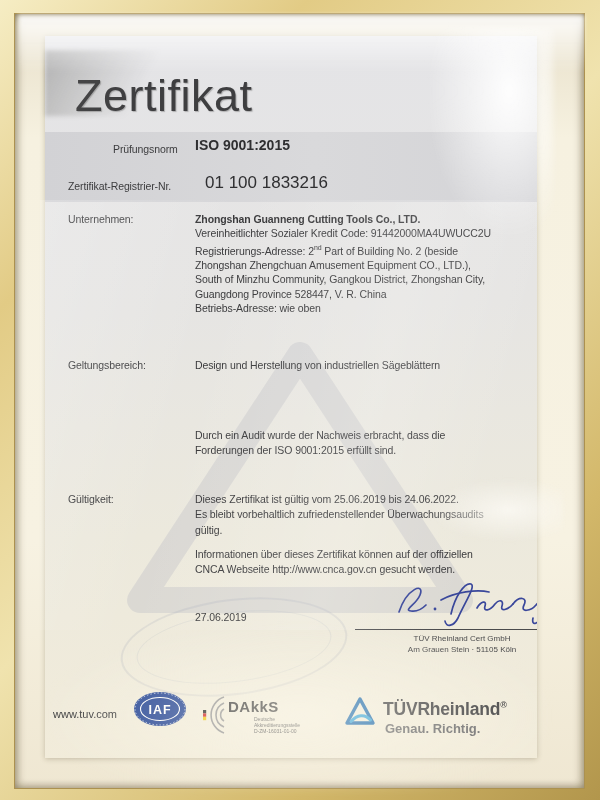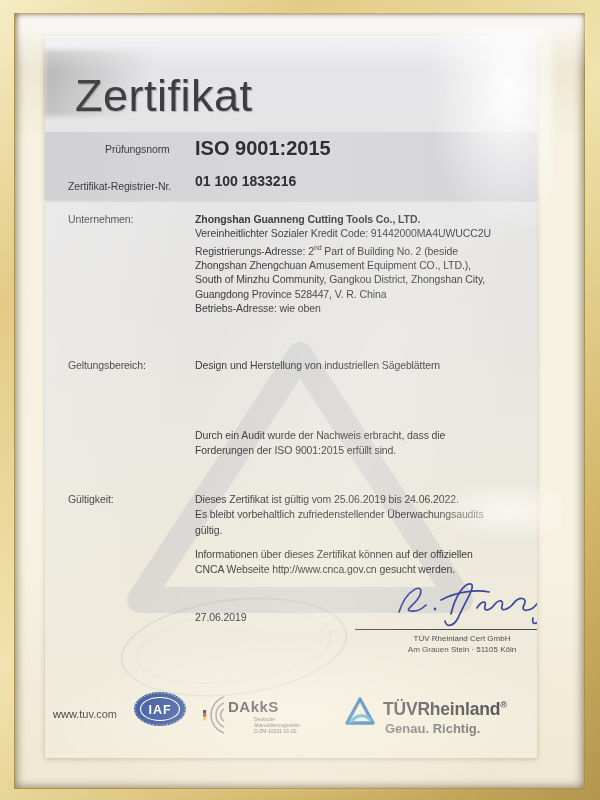--- a/index.html
+++ b/index.html
@@ -31,22 +31,22 @@
            text-shadow:1px 1px 1px rgba(120,120,120,.5); }
 
   .band { left:0; top:96px; width:492px; height:70px;
           background:linear-gradient(90deg,#d2d2d5 0%,#d9d9db 55%,#d4d4d7 100%); }
 
   .lbl  { font-size:10.5px; color:#3c3c3e; letter-spacing:-.1px; }
   .txt  { font-size:10.5px; color:#39393b; letter-spacing:-.1px; line-height:14.4px; }
   .b    { font-weight:bold; }
   .sup  { font-size:7px; vertical-align:super; }
 
-  .iso-value { left:150px; top:101px; font-size:20px; font-weight:bold; color:#2f2f31;text-align:right; }
-  .reg-value { left:150px; top:137px; font-size:14px; font-weight:bold; color:#2f2f31; }
+  .iso-value { left:150px; top:101px; font-size:14px; font-weight:bold; color:#2f2f31;text-align:right; }
+  .reg-value { left:160px; top:137px; font-size:17px; font-weight:normal; color:#2f2f31; }
 
   .sig-line { left:310px; top:593px; width:206px; border-top:1.2px solid #4a4a4c; }
   .issuer { left:318px; top:597px; width:198px; text-align:center;
             font-size:8px; line-height:11px; color:#4b4b4d; }
 
   .wm { opacity:.42; }
   .stamp { left:75px; top:563px; width:228px; height:96px; border-radius:50%;
            border:2px solid rgba(140,152,175,.16); transform:rotate(-7deg); }
   .stamp-inner { position:absolute; left:14px; top:11px; right:14px; bottom:11px;
            border-radius:50%; border:1px solid rgba(140,152,175,.13); }
@@ -92,21 +92,21 @@
     </svg>
 
     <div class="abs stamp">
       <div class="stamp-inner"></div>
     </div>
 
     <div class="abs band"></div>
 
     <div class="abs title">Zertifikat</div>
 
-    <div class="abs lbl nowrap" style="left:23px; top:107px;padding-left:37px;">Prüfungsnorm</div>
+    <div class="abs lbl nowrap" style="left:31px; top:107px;padding-left:37px;">Prüfungsnorm</div>
     <div class="abs iso-value nowrap">ISO 9001:2015</div>
 
     <div class="abs lbl nowrap" style="left:23px; top:144px;">Zertifikat-Registrier-Nr.</div>
     <div class="abs reg-value nowrap">01 100 1833216</div>
 
     <div class="abs lbl nowrap" style="left:23px; top:177px;">Unternehmen:</div>
     <div class="abs txt" style="left:150px; top:176px; width:345px;">
       <div class="b nowrap">Zhongshan Guanneng Cutting Tools Co., LTD.</div>
       <div class="nowrap">Vereinheitlichter Sozialer Kredit Code: 91442000MA4UWUCC2U</div>
       <div class="nowrap"><span>Registrierungs-Adresse: 2</span><span class="sup">nd</span><span> Part of Building No. 2 (beside</span></div>

